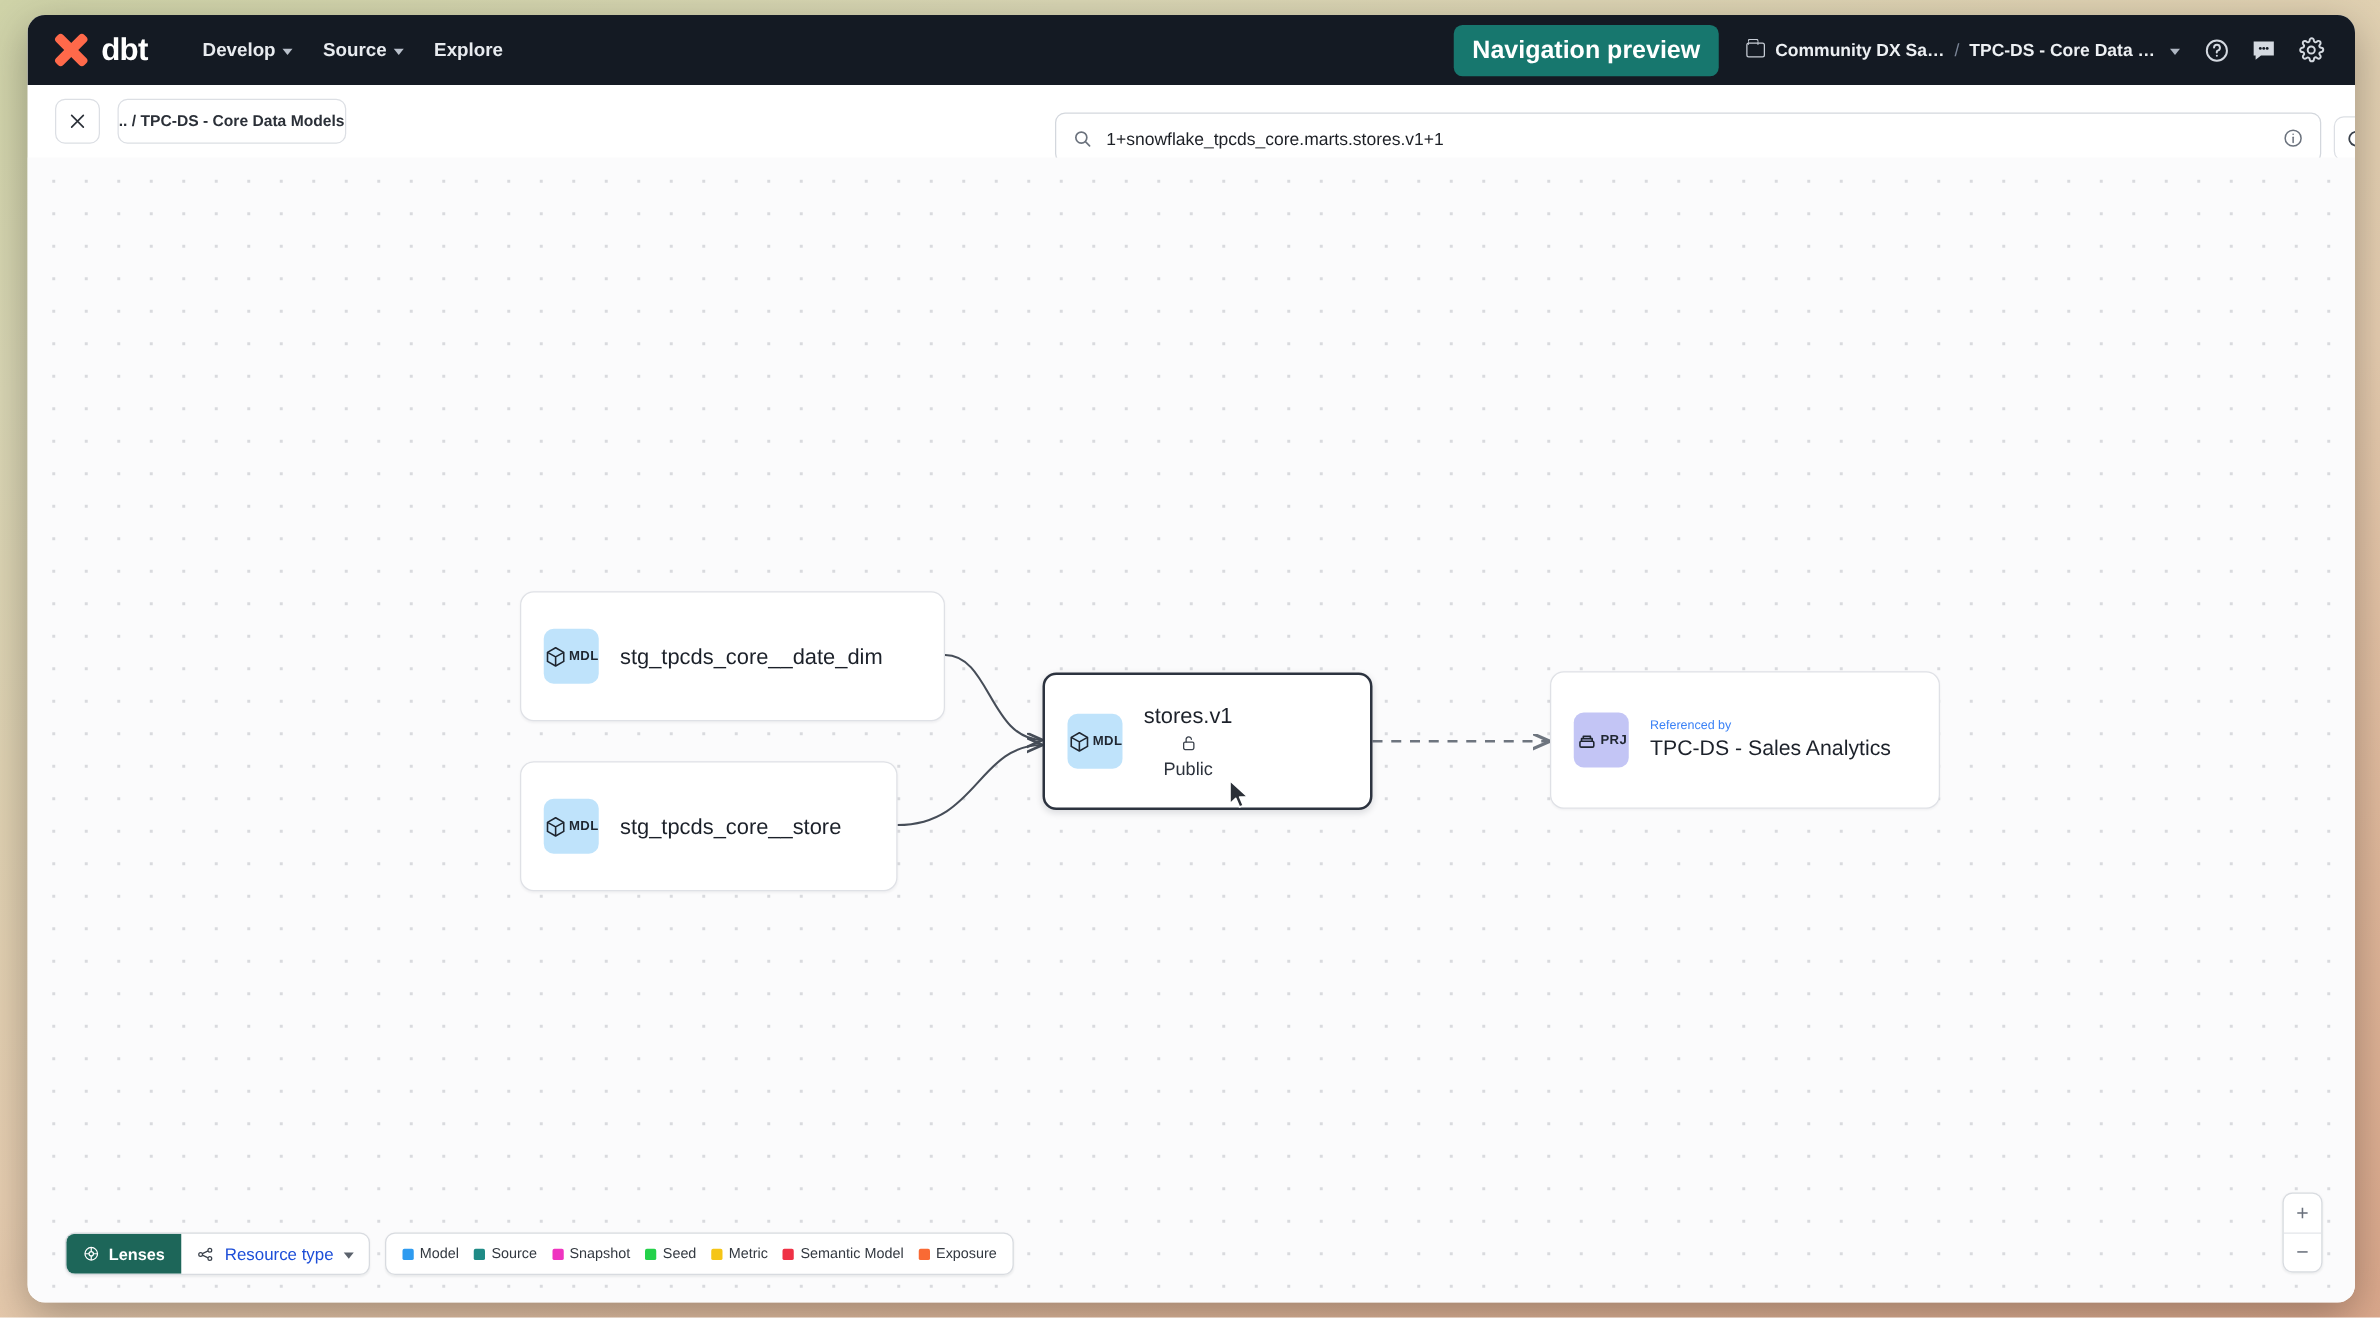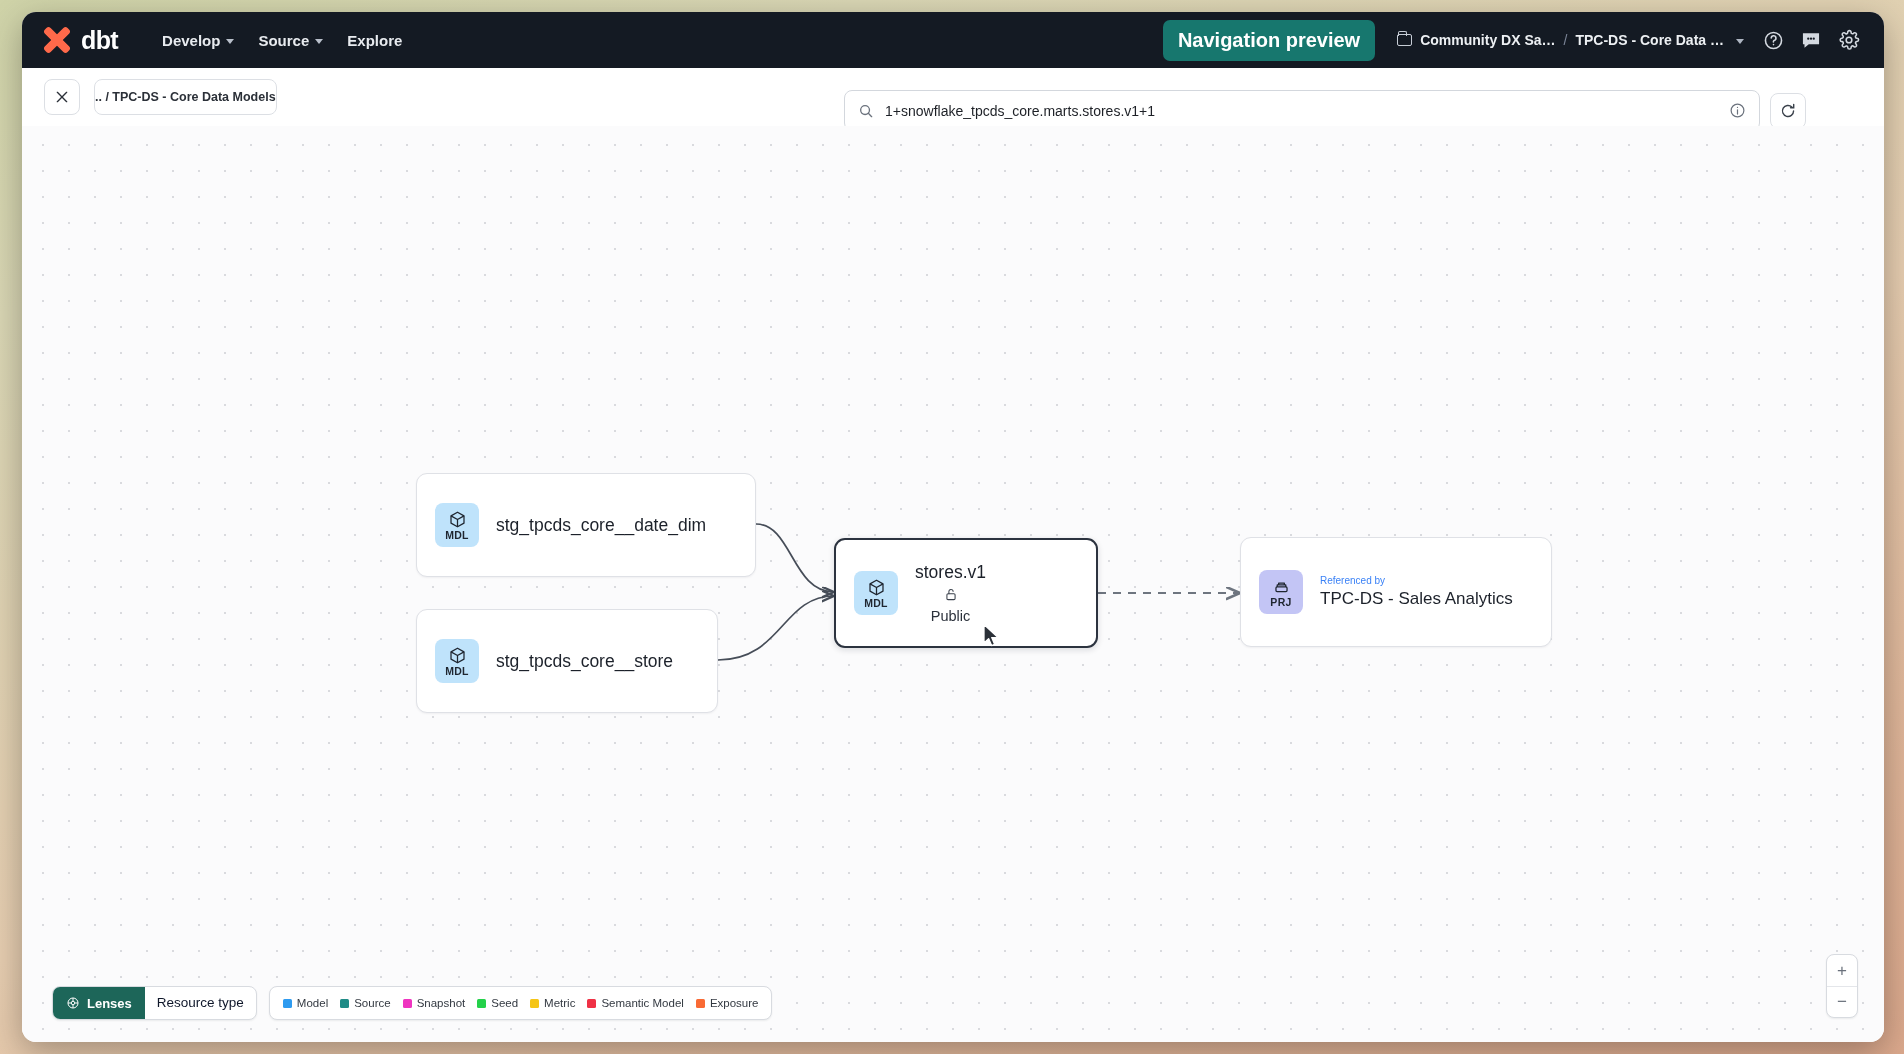--- a/index.html
+++ b/index.html
@@ -159,21 +159,21 @@
     border: 1px solid #dcdfe4;
     border-radius: 8px;
     display: flex; align-items: center;
     padding: 0 0;
     font-size: 12.5px; font-weight: 700; color: #2b3038;
     cursor: pointer; white-space: nowrap;
   }
   #searchwrap {
     position: absolute;
     left: 822px; top: 78px;
-    width: 962px; height: 41px;
+    width: 1059px; height: 41px;
     display: flex; align-items: center; gap: 10px;
   }
   .search-field {
     flex: 1; height: 41px;
     background: #fff;
     border: 1px solid #d3d7dd;
     border-radius: 8px;
     display: flex; align-items: center;
     padding: 0 13px;
     gap: 11px;
@@ -213,21 +213,21 @@
     cursor: pointer;
   }
   .node.selected {
     border: 2.5px solid #2c333f;
     box-shadow: 0 2px 6px rgba(16,22,33,.14);
   }
   .badge {
     width: 44px; height: 44px;
     border-radius: 8px;
     margin-left: 18px;
-    display: flex; flex-direction: column;
+    display: flex; flex-direction: row;
     align-items: center; justify-content: center;
     gap: 1px;
     flex: none;
   }
   .badge.mdl { background: #bfe3fb; }
   .badge.prj { background: #c3c5f5; }
   .badge-label {
     font-size: 10.5px; font-weight: 700; letter-spacing: .3px;
     color: #1f2630;
     line-height: 1;
@@ -271,23 +271,22 @@
     height: 100%;
     display: flex; align-items: center; gap: 7px;
     padding: 0 13px;
     font-size: 13px; font-weight: 600;
     cursor: pointer;
   }
   .resource-btn {
     display: flex; align-items: center; gap: 8px;
     padding: 0 12px 0 12px;
     height: 100%;
-    font-size: 13.5px; color: #0f172a;
-    cursor: pointer;
-    flex-direction: column;
+    font-size: 13.5px; color: #1d4ed8;
+    cursor: pointer;
   }
   .legend {
     height: 34px;
     background: #fff;
     border: 1px solid #d8dbe0;
     border-radius: 8px;
     display: flex; align-items: center;
     gap: 12px;
     padding: 0 13px;
     box-shadow: 0 1px 2px rgba(16,22,33,.07);

